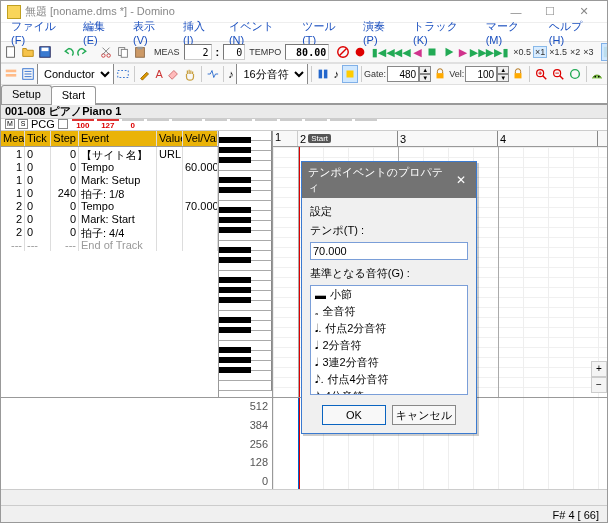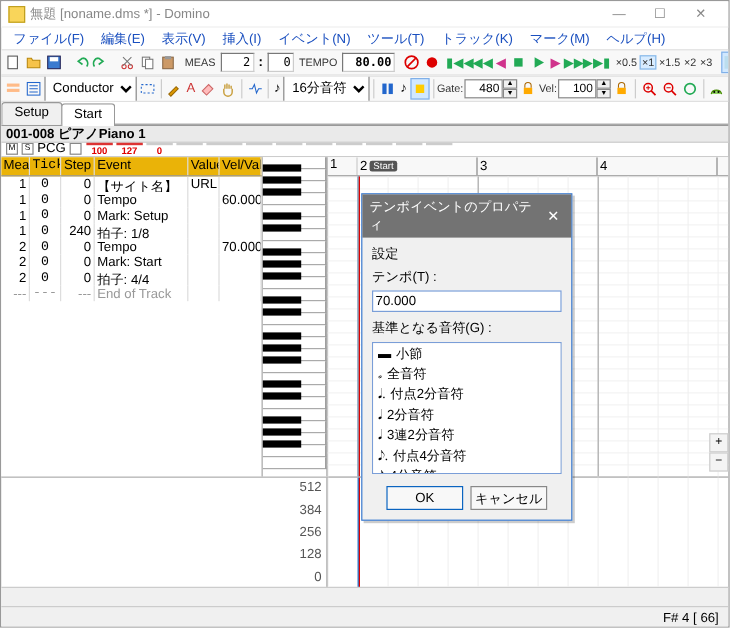--- a/index.html
+++ b/index.html
@@ -32,21 +32,21 @@
 .trackhdr { height: 14px; background: #eaeaea; font-size: 10px; padding: 1px 4px; display: flex; align-items: center; gap: 8px; border-bottom: 1px solid #ccc; }
 .trackhdr .name { font-weight: bold; }
 .meters { height: 12px; display: flex; align-items: flex-end; gap: 4px; padding: 0 4px; border-bottom: 1px solid #ccc; font-size: 7px; overflow: hidden; }
 .meters .mbar { width: 22px; height: 4px; background: #ccc; }
 .meters .mval { font-size: 8px; font-weight: bold; color: #d00; }
 
 .main { display: flex; height: 364px; }
 .eventlist { width: 218px; border-right: 1px solid #999; display: flex; flex-direction: column; background: #fff; }
 .evhdr { display: flex; height: 16px; background: #eab308; border-bottom: 1px solid #999; font-size: 10px; }
 .evhdr div, .evrow div { border-right: 1px solid #ddd; padding: 1px 2px; overflow: hidden; white-space: nowrap; }
-.c-mea { width: 24px; text-align: right; } .c-tick { width: 26px; text-align: center; font-family: Liberation Mono, monospace; } .c-step { width: 28px; text-align: right; }
+.c-mea { width: 24px; text-align: right; } .c-tick { width: 26px; text-align: left; } .c-step { width: 28px; text-align: right; }
 .c-event { width: 78px; } .c-gate { width: 26px; text-align: right; } .c-vel { flex: 1; text-align: right; }
 .evbody { flex: 1; overflow-y: auto; font-size: 10px; }
 .evrow { display: flex; height: 13px; }
 .evrow.eot { color: #999; }
 
 .piano { width: 54px; background: #fff; border-right: 1px solid #999; position: relative; }
 .whitekey { height: 10px; border-bottom: 1px solid #aaa; border-right: 1px solid #888; }
 .blackkey { position: absolute; width: 32px; height: 6px; background: #000; left: 0; }
 
 .roll { flex: 1; display: flex; flex-direction: column; }
@@ -99,20 +99,21 @@
   <div class="winbtn">✕</div>
 </div>
 
 <div class="menubar">
   <div class="menu">ファイル(F)</div>
   <div class="menu">編集(E)</div>
   <div class="menu">表示(V)</div>
   <div class="menu">挿入(I)</div>
   <div class="menu">イベント(N)</div>
   <div class="menu">ツール(T)</div>
+  <div class="menu">演奏(P)</div>
   <div class="menu">トラック(K)</div>
   <div class="menu">マーク(M)</div>
   <div class="menu">ヘルプ(H)</div>
 </div>
 
 <div class="toolbar">
   <div class="tb">
       <svg viewBox="0 0 16 16">
         <rect x="3" y="2" width="9" height="12" fill="#fff" stroke="#555"></rect>
       </svg>

